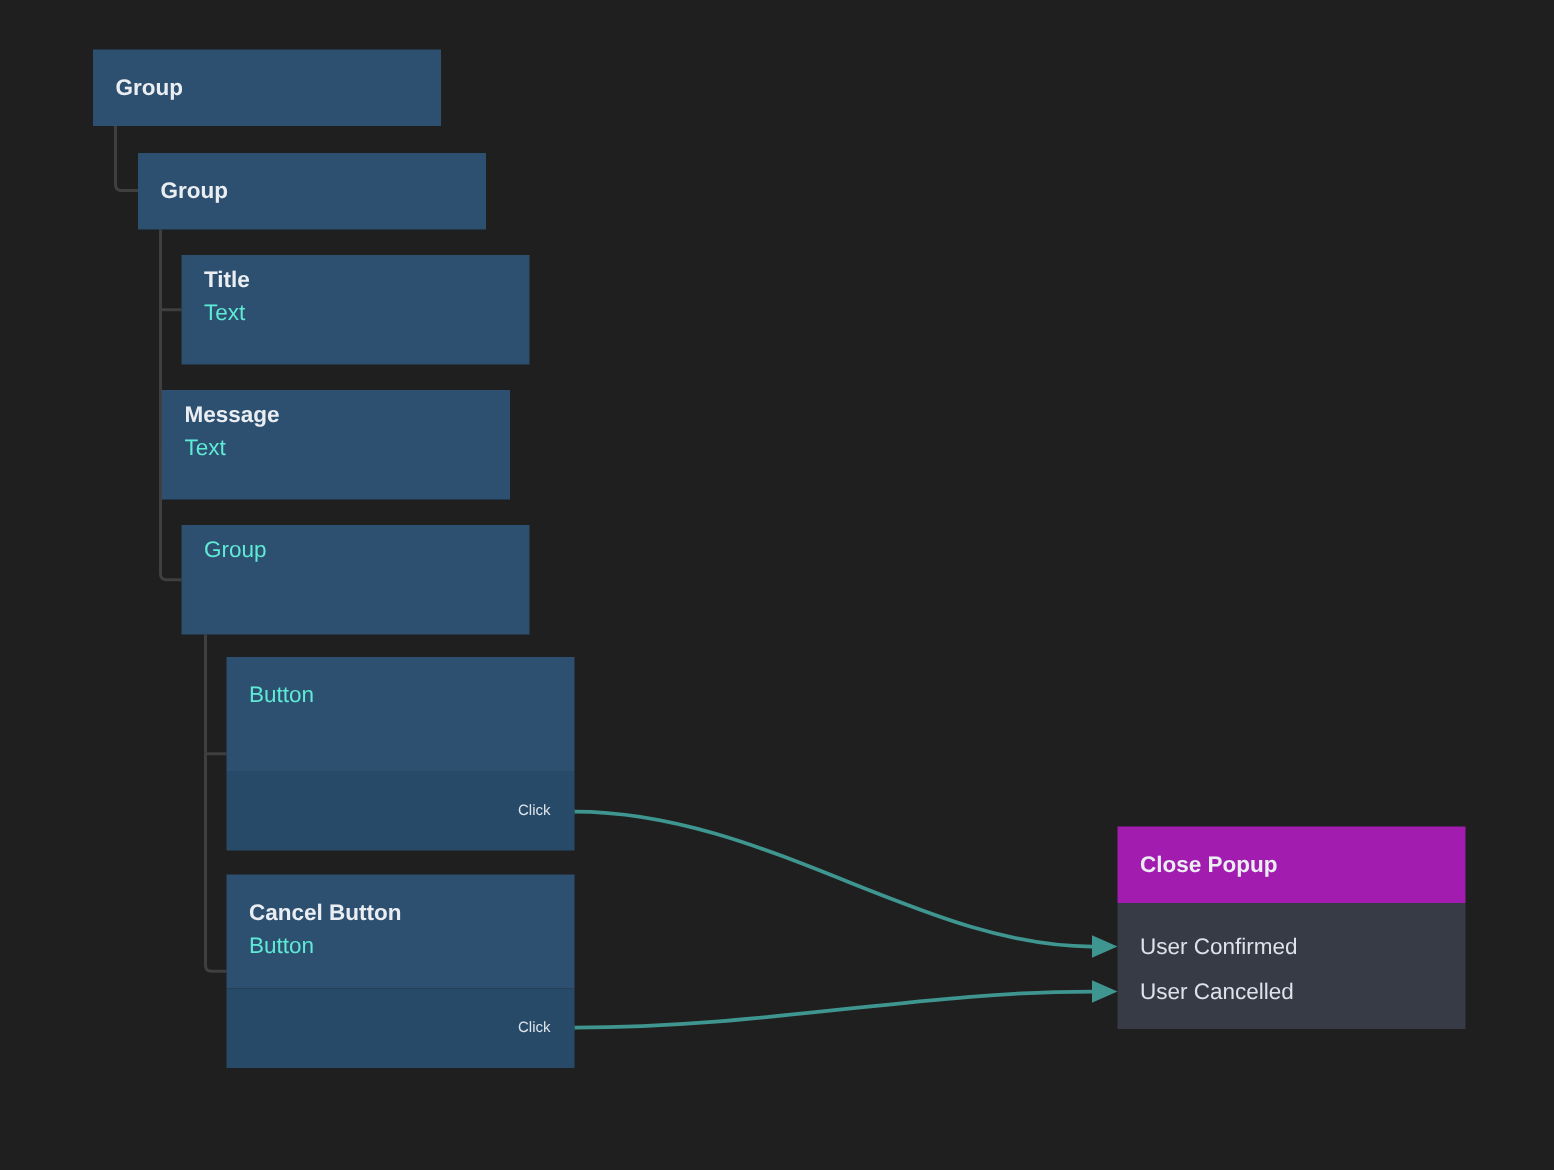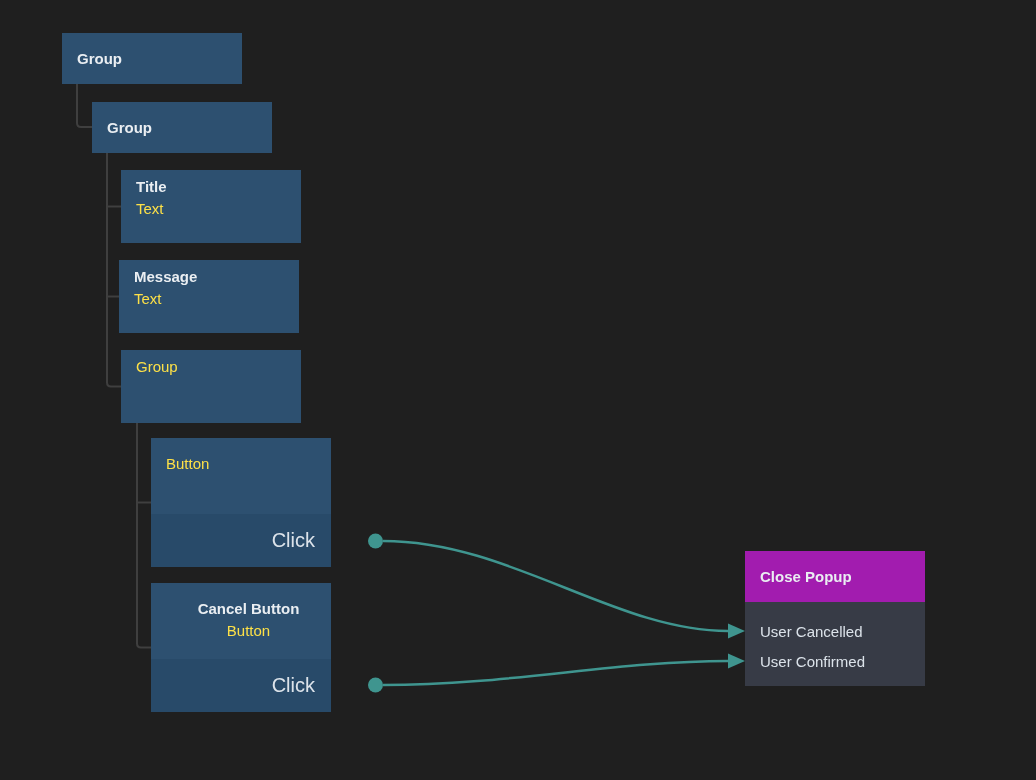--- a/index.html
+++ b/index.html
@@ -12,21 +12,21 @@
     overflow: hidden;
   }
   .wires {
     position: absolute;
     left: 0; top: 0;
     width: 1036px; height: 780px;
     pointer-events: none;
   }
   .node {
     position: absolute;
-    width: 180px;
+    width: 232px;
     box-sizing: border-box;
   }
   .node .hdr {
     background: #2d5070;
     box-sizing: border-box;
     padding-left: 15px;
   }
   .node.single .hdr {
     height: 51px;
     display: flex;
@@ -41,38 +41,38 @@
     padding-top: 15px;
   }
   .title {
     color: #eaeef2;
     font-size: 15px;
     font-weight: 600;
     line-height: 22px;
     white-space: nowrap;
   }
   .subtitle {
-    color: #fde047;
+    color: #5eead4;
     font-size: 15px;
     font-weight: 400;
     line-height: 22px;
     white-space: nowrap;
   }
   .node .body {
     background: #284a69;
     height: 53px;
     display: flex;
     align-items: center;
     justify-content: flex-end;
     padding-right: 16px;
     box-sizing: border-box;
   }
   .port-label {
     color: #dce3ea;
-    font-size: 20px;
+    font-size: 10px;
   }
   .node.event .hdr {
     background: #a21caf;
     height: 51px;
     display: flex;
     align-items: center;
   }
   .node.event .body {
     background: #373b46;
     height: 84px;
@@ -124,21 +124,21 @@
     </div>
   </div>
 
   <div class="node double" style="left:121px; top:170px;">
     <div class="hdr">
       <div class="title">Title</div>
       <div class="subtitle">Text</div>
     </div>
   </div>
 
-  <div class="node double" style="left:119px; top:260px;">
+  <div class="node double" style="left:108px; top:260px;">
     <div class="hdr">
       <div class="title">Message</div>
       <div class="subtitle">Text</div>
     </div>
   </div>
 
   <div class="node double" style="left:121px; top:350px;">
     <div class="hdr">
       <div class="subtitle">Group</div>
     </div>
@@ -146,33 +146,33 @@
 
   <div class="node exec" style="left:151px; top:438px;">
     <div class="hdr">
       <div class="subtitle">Button</div>
     </div>
     <div class="body">
       <span class="port-label">Click</span>
     </div>
   </div>
 
-  <div class="node exec" style="left:151px; top:583px;text-align:center;">
+  <div class="node exec" style="left:151px; top:583px;">
     <div class="hdr">
       <div class="title">Cancel Button</div>
       <div class="subtitle">Button</div>
     </div>
     <div class="body">
       <span class="port-label">Click</span>
     </div>
   </div>
 
   <div class="node event" style="left:745px; top:551px;">
     <div class="hdr">
       <div class="title">Close Popup</div>
     </div>
     <div class="body">
+      <div class="event-row">User Confirmed</div>
       <div class="event-row">User Cancelled</div>
-      <div class="event-row">User Confirmed</div>
     </div>
   </div>
 
 </div>
 
 </body></html>

